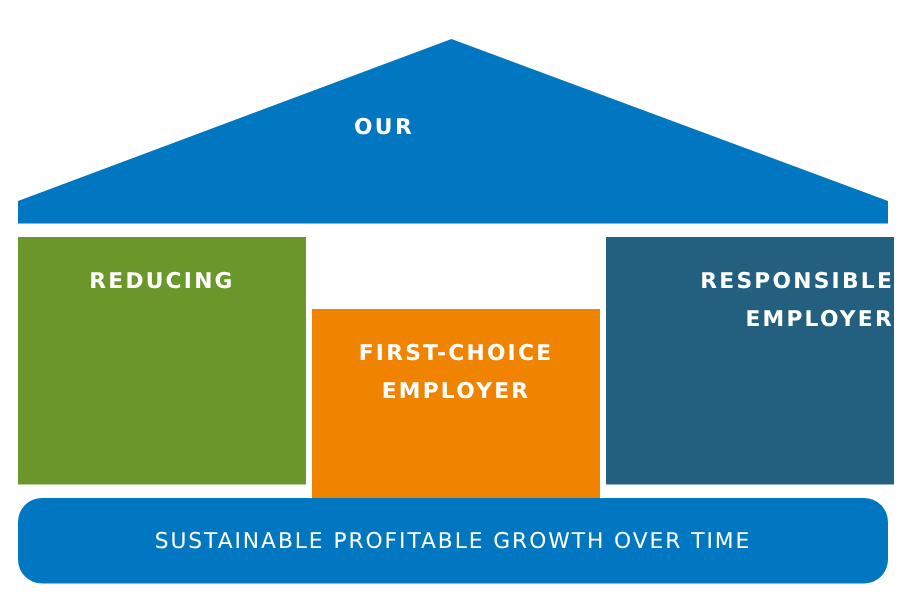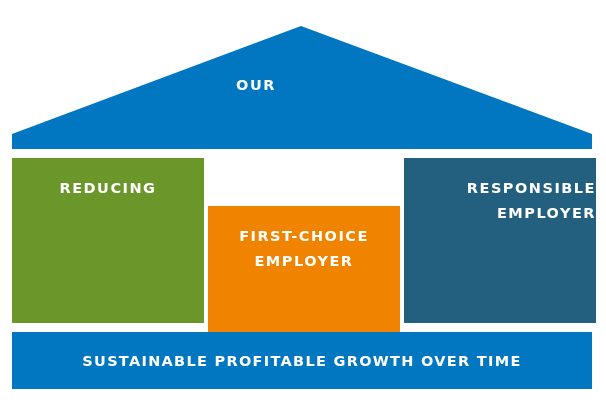--- a/index.html
+++ b/index.html
@@ -49,26 +49,27 @@
     }
     .pillar span { display: block; }
     .base {
       position: absolute;
       left: 12px;
       top: 332px;
       width: 580px;
       height: 57px;
       background: #0077c0;
       color: #ffffff;
-      font-weight: bold;
+      font-weight: normal;
       font-size: 14.5px;
       letter-spacing: 1.3px;
       display: flex;
       align-items: center;
       justify-content: center;
+      border-radius: 16px;
     }
   </style>
 </head>
 <body>
 
 <svg class="roof" viewBox="0 0 606 152" width="606" height="152">
   <polygon points="301,26 592,134 592,149 12,149 12,134" fill="#0077c0"></polygon>
 </svg>
 <div class="roof-label">
   <div>OUR</div>

